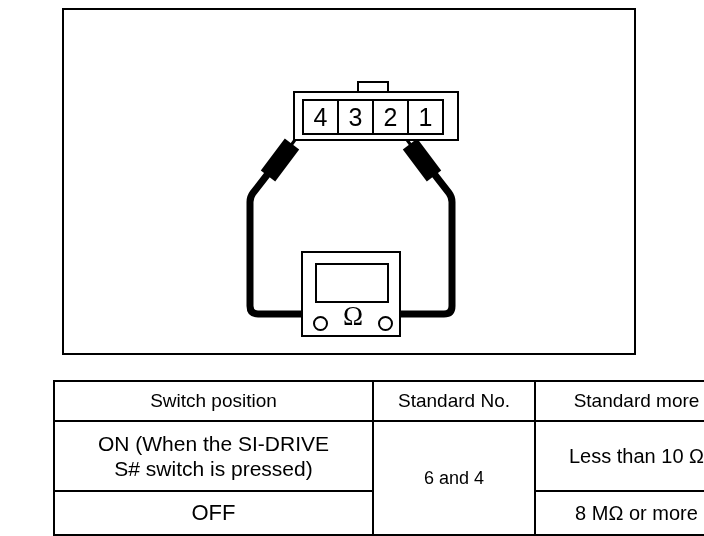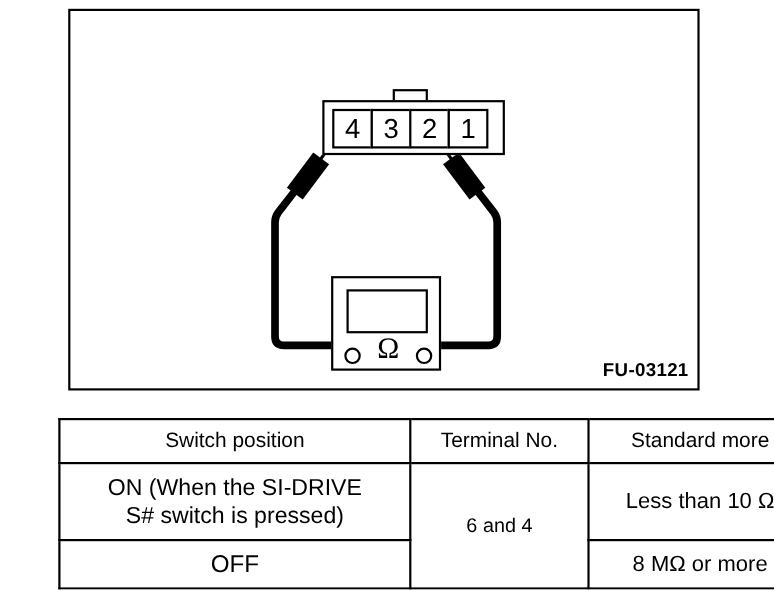--- a/index.html
+++ b/index.html
@@ -192,33 +192,32 @@
     </div>
   </div>
 
   <div id="ohmmeter">
     <div id="meter-display"></div>
     <div id="meter-omega">Ω</div>
     <div class="meter-jack" id="meter-jack-left"></div>
     <div class="meter-jack" id="meter-jack-right"></div>
   </div>
 
-  <div id="figure-code">FU-03121</div>
 </div>
 
 <table id="spec-table">
   <colgroup>
     <col class="col-switch">
     <col class="col-terminal">
     <col class="col-value">
   </colgroup>
   <thead>
     <tr>
       <th>Switch position</th>
-      <th>Terminal No.</th>
+      <th>Standard No.</th>
       <th>Standard more</th>
     </tr>
   </thead>
   <tbody>
     <tr>
       <td class="cell-switch-on">
         <span>ON (When the SI-DRIVE</span><br>
         <span>S# switch is pressed)</span>
       </td>
       <td class="cell-terminal" rowspan="2">6 and 4</td>

